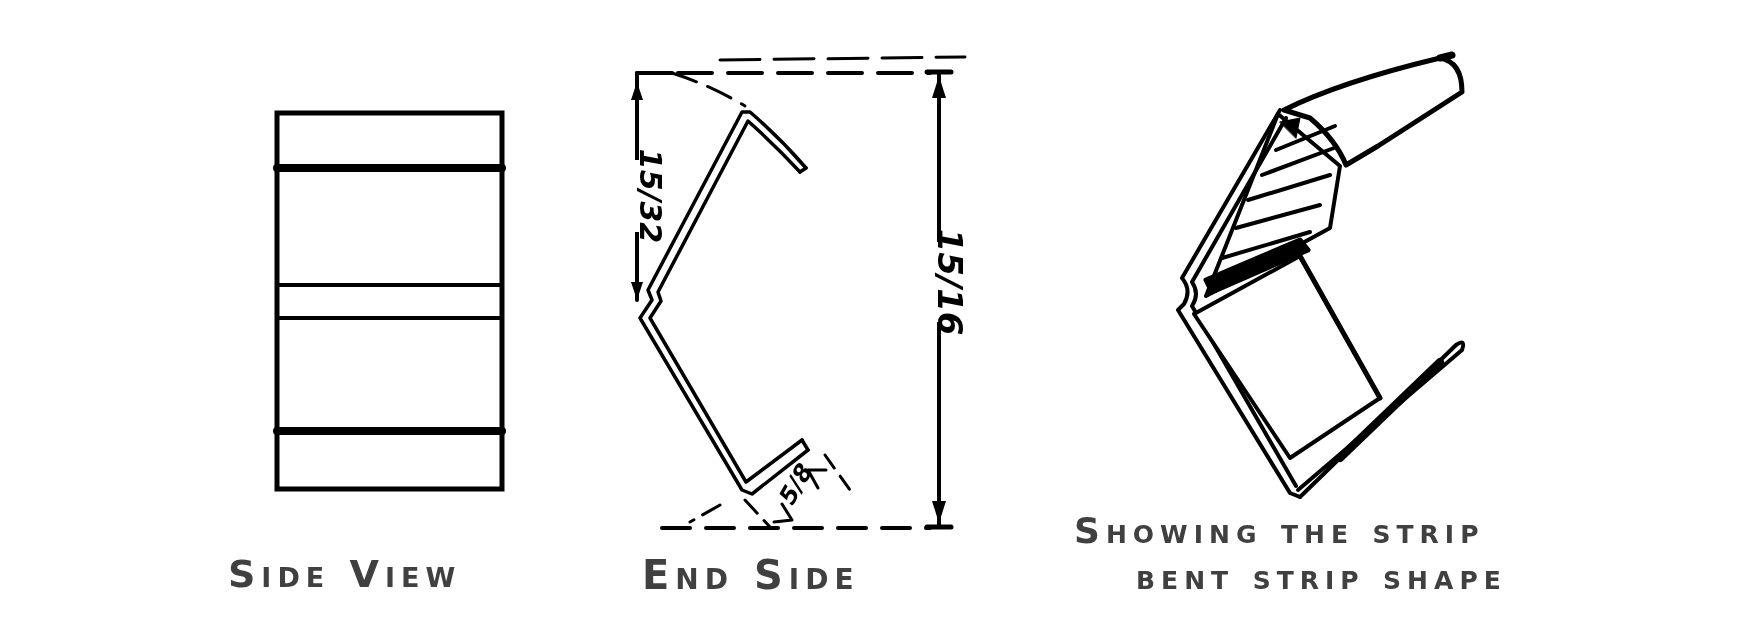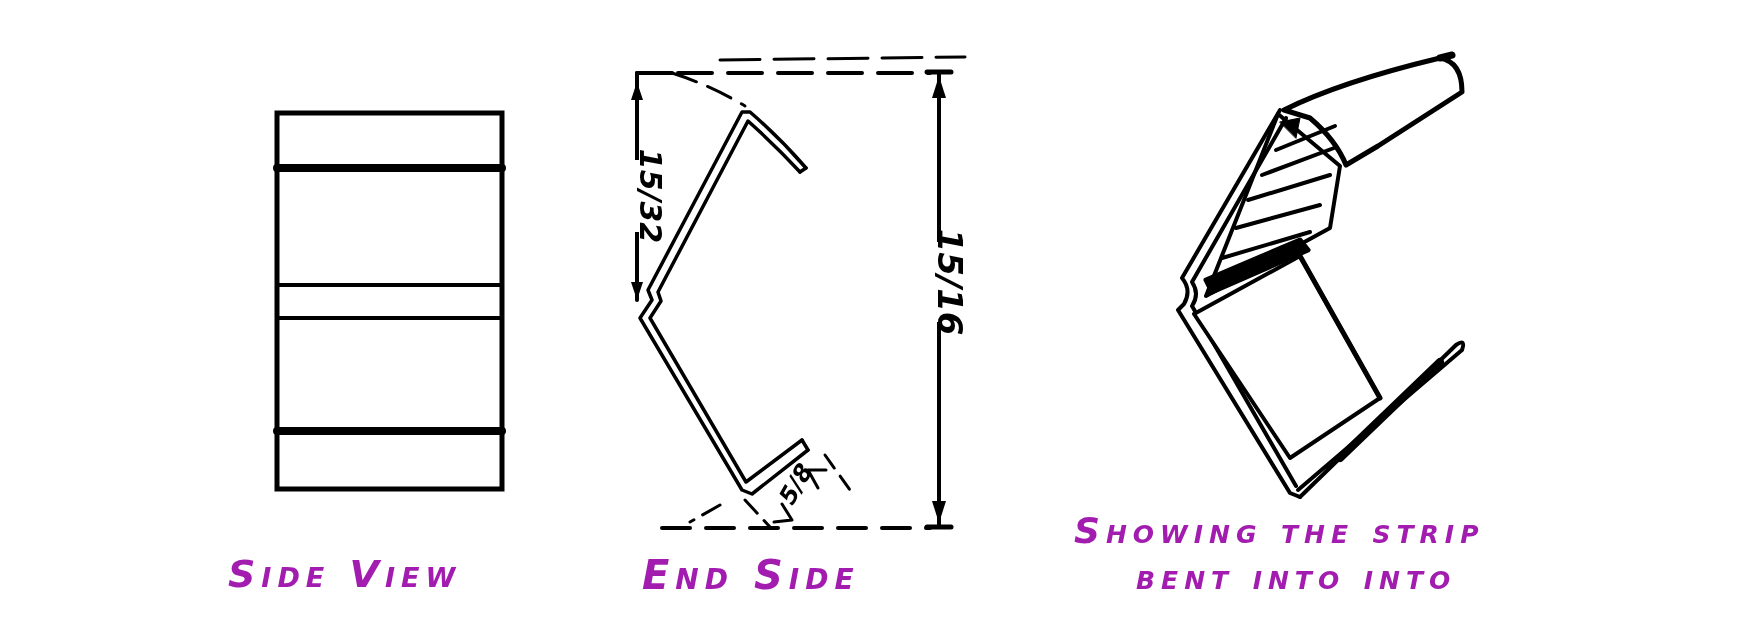--- a/index.html
+++ b/index.html
@@ -2,22 +2,21 @@
 <html><head>
 <meta charset="utf-8">
 <style>
   html, body { margin: 0; padding: 0; background: #ffffff; }
   body { width: 1744px; height: 617px; position: relative; overflow: hidden; }
   #canvas { position: absolute; left: 0; top: 0; }
   .caption {
     position: absolute;
     font-family: "DejaVu Sans", sans-serif;
     font-weight: bold;
-    font-style: italic;
-    color: #a21caf;
+    color: #404040;
     letter-spacing: 6px;
     font-variant: small-caps;
     white-space: nowrap;
   }
   .dim-label {
     font-family: "DejaVu Sans", sans-serif;
     font-weight: bold;
     font-style: italic;
     fill: #000;
   }
@@ -97,13 +96,13 @@
     <line x1="1300" y1="256" x2="1380" y2="398" stroke-width="5"></line>
 
     <path stroke-width="4" d="M 1300 497 L 1456 345 Q 1466 338 1462 350 L 1298 490"></path>
     <path d="M 1340 458 L 1440 362" stroke-width="8"></path>
   </g>
 </svg>
 
 <div class="caption" style="left:228px; top:552px; font-size:38px;">Side View</div>
 <div class="caption" style="left:642px; top:552px; font-size:40px;">End Side</div>
 <div class="caption" style="left:1074px; top:510px; font-size:36px;">Showing the strip</div>
-<div class="caption" style="left:1136px; top:556px; font-size:36px;">bent into into</div>
+<div class="caption" style="left:1136px; top:556px; font-size:36px;">bent strip shape</div>
 
 </body></html>

